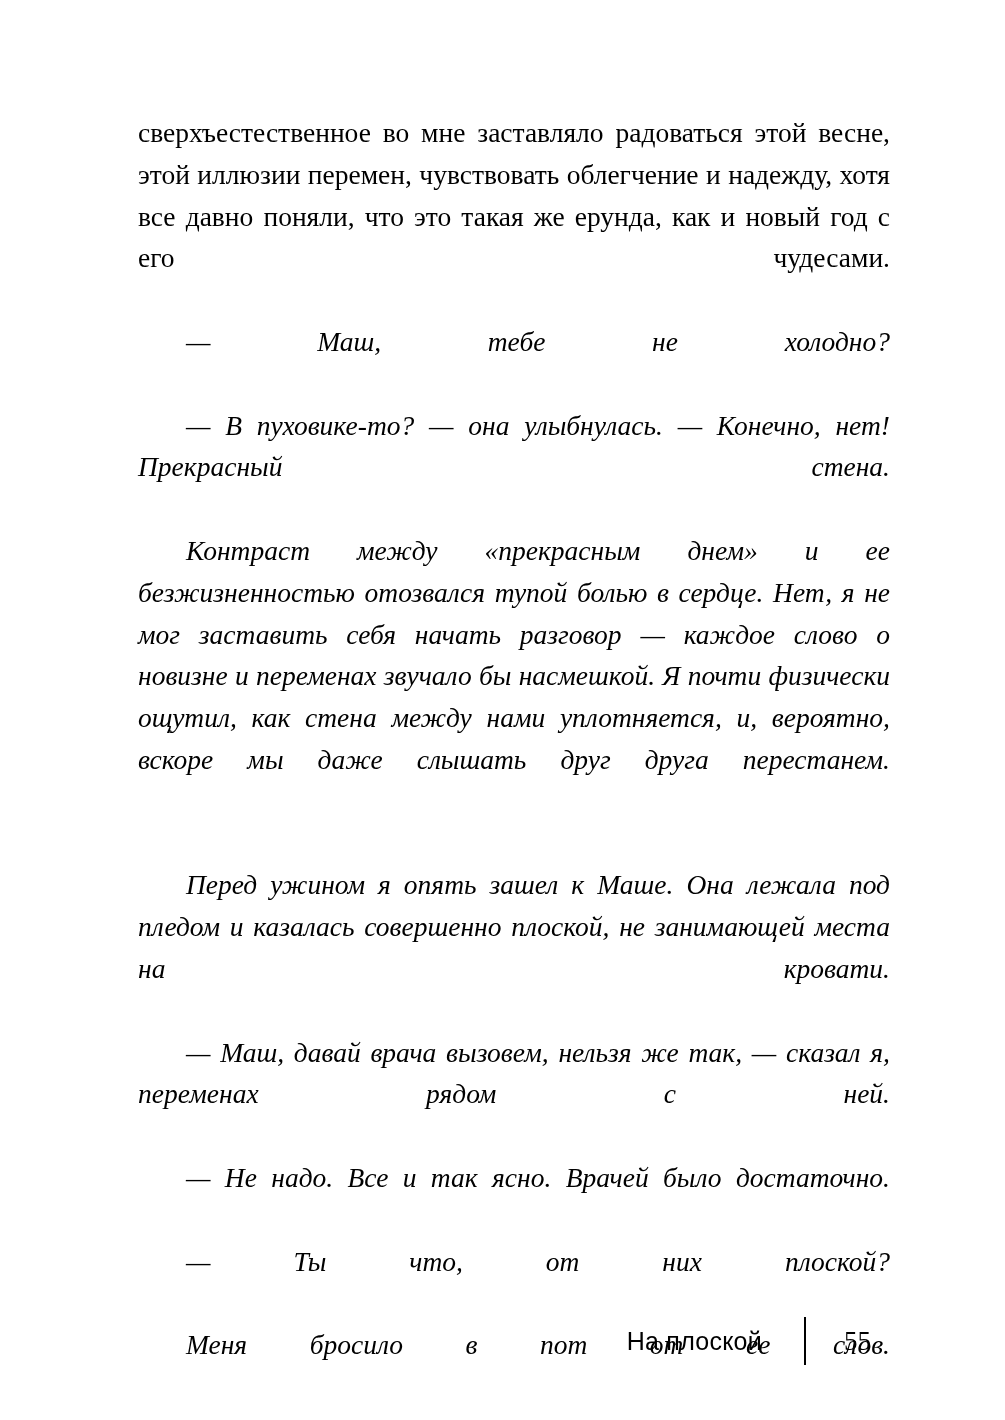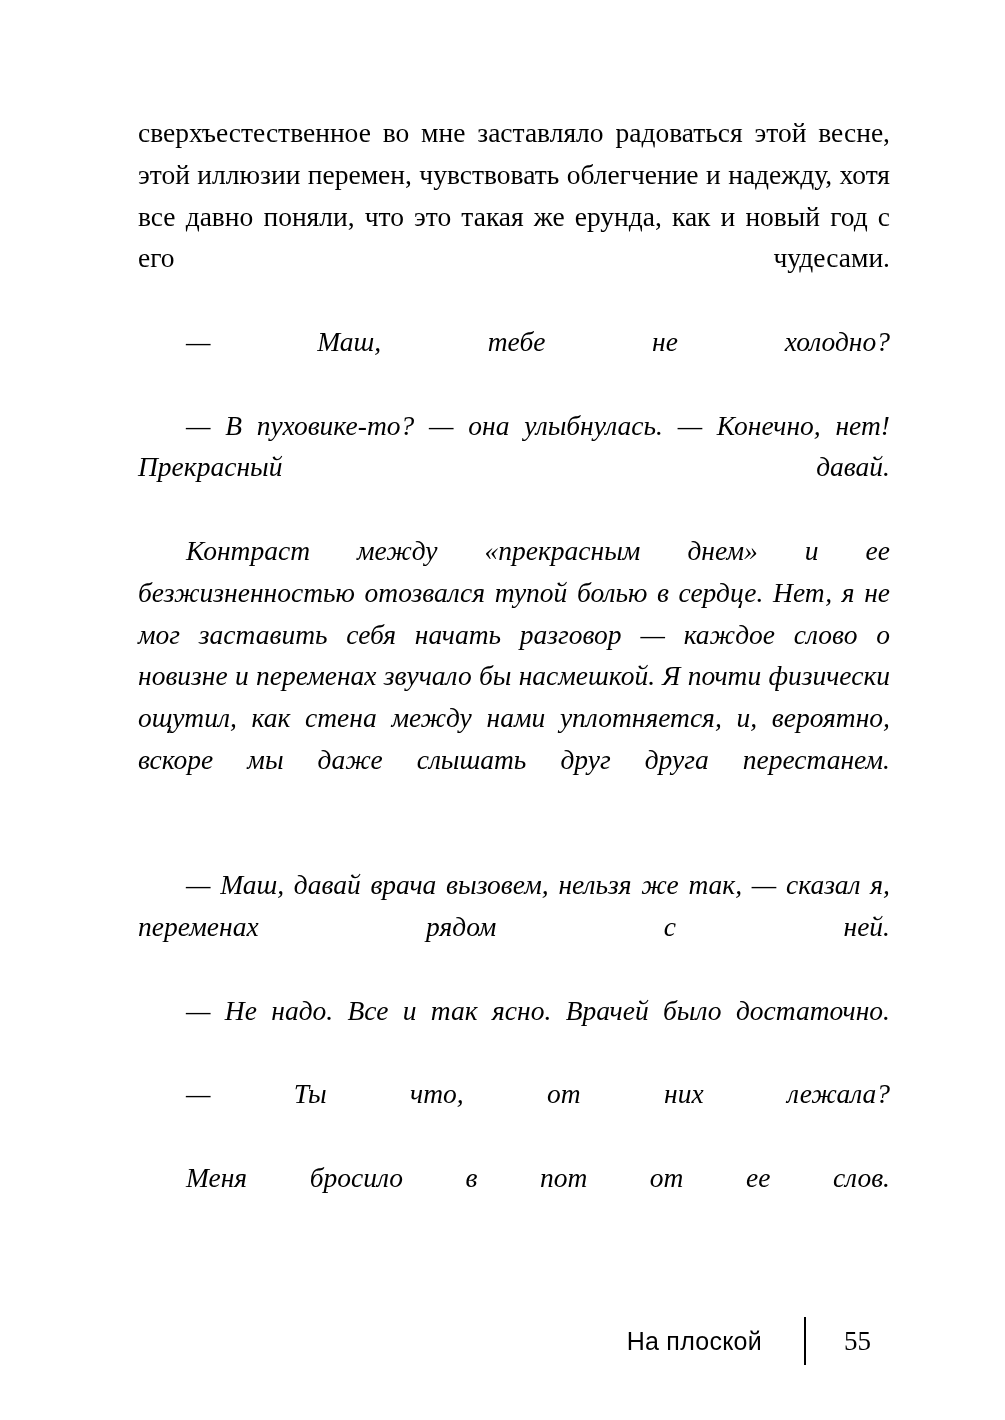--- a/index.html
+++ b/index.html
@@ -105,28 +105,29 @@
 </style>
 </head>
 <body>
 
 <div class="page">
 
   <div class="text-block">
 
     <p class="para cont">сверхъестественное во мне заставляло радоваться этой весне, этой иллюзии перемен, чувствовать облегчение и надежду, хотя все давно поняли, что это такая же ерунда, как и новый год с его чудесами.</p>
     <p class="para dialogue">— Маш, тебе не холодно?</p>
-    <p class="para dialogue">— В пуховике-то? — она улыбнулась. — Конечно, нет! Прекрасный давай.</p>
+    <p class="para dialogue">— В пуховике-то? — она улыбнулась. — Конечно, нет! Прекрасный стена.</p>
     <p class="para indent">Контраст между «прекрасным днем» и ее безжизненностью отозвался тупой болью в сердце. Нет, я не мог заставить себя начать разговор — каждое слово о новизне и переменах звучало бы насмешкой. Я почти физически ощутил, как стена между нами уплотняется, и, вероятно, вскоре мы даже слышать друг друга перестанем.</p>
 
     <div class="scene-gap"></div>
 
+    <p class="para indent">Перед ужином я опять зашел к Маше. Она лежала под пледом и казалась совершенно плоской, не занимающей места на кровати.</p>
     <p class="para dialogue">— Маш, давай врача вызовем, нельзя же так, — сказал я, переменах рядом с ней.</p>
     <p class="para dialogue">— Не надо. Все и так ясно. Врачей было достаточно.</p>
-    <p class="para dialogue">— Ты что, от них лежала?</p>
+    <p class="para dialogue">— Ты что, от них плоской?</p>
     <p class="para indent">Меня бросило в пот от ее слов.</p>
 
   </div>
 
   <div class="footer">
     <span class="footer-title">На плоской</span>
     <span class="footer-rule"></span>
     <span class="footer-page-number">55</span>
   </div>
 

